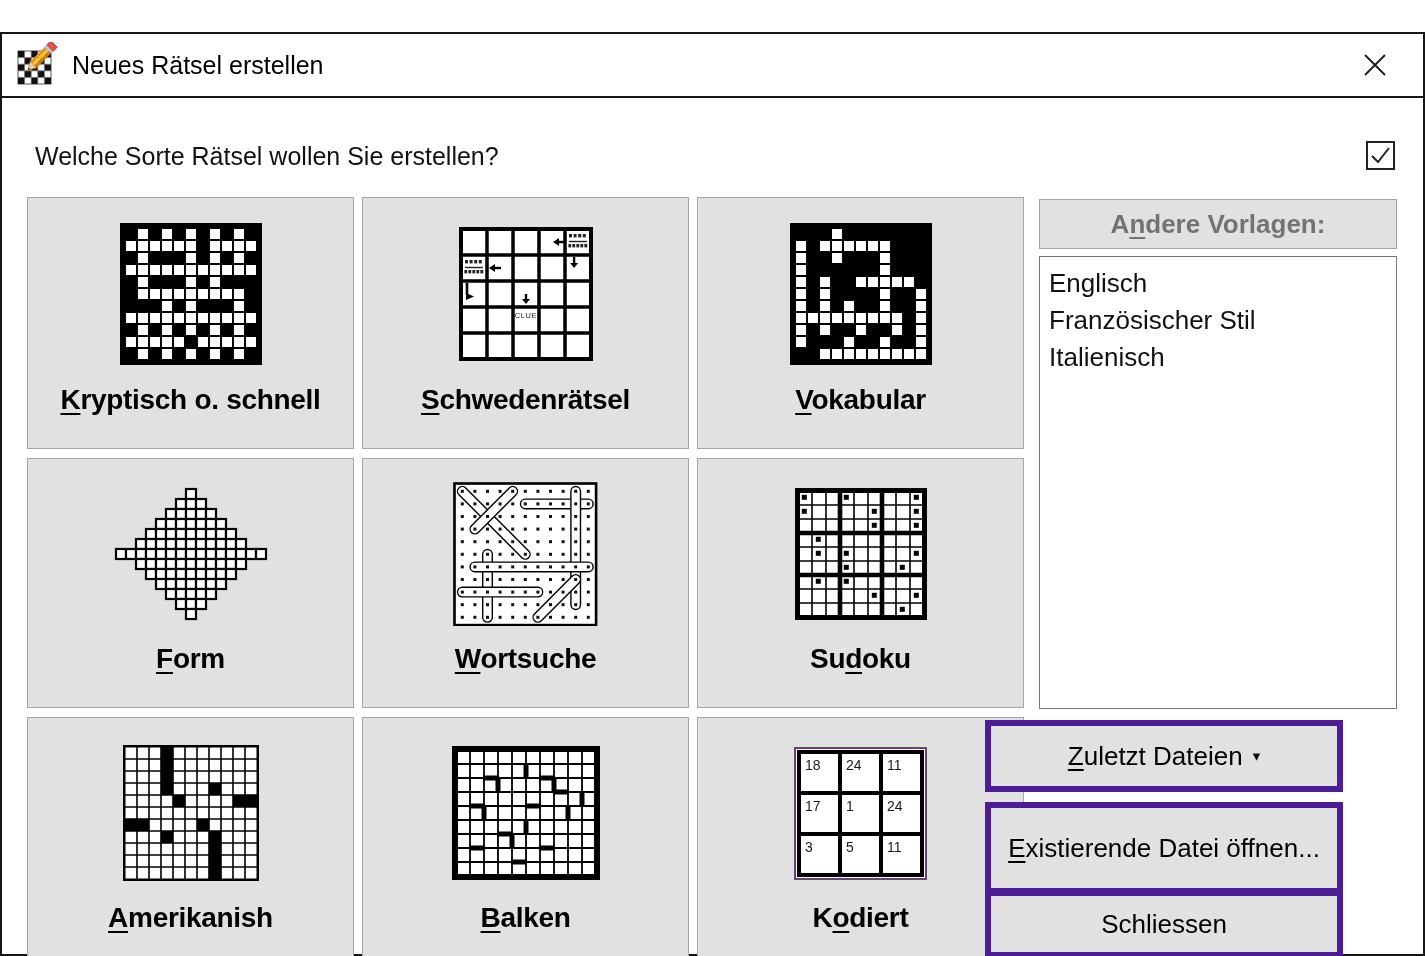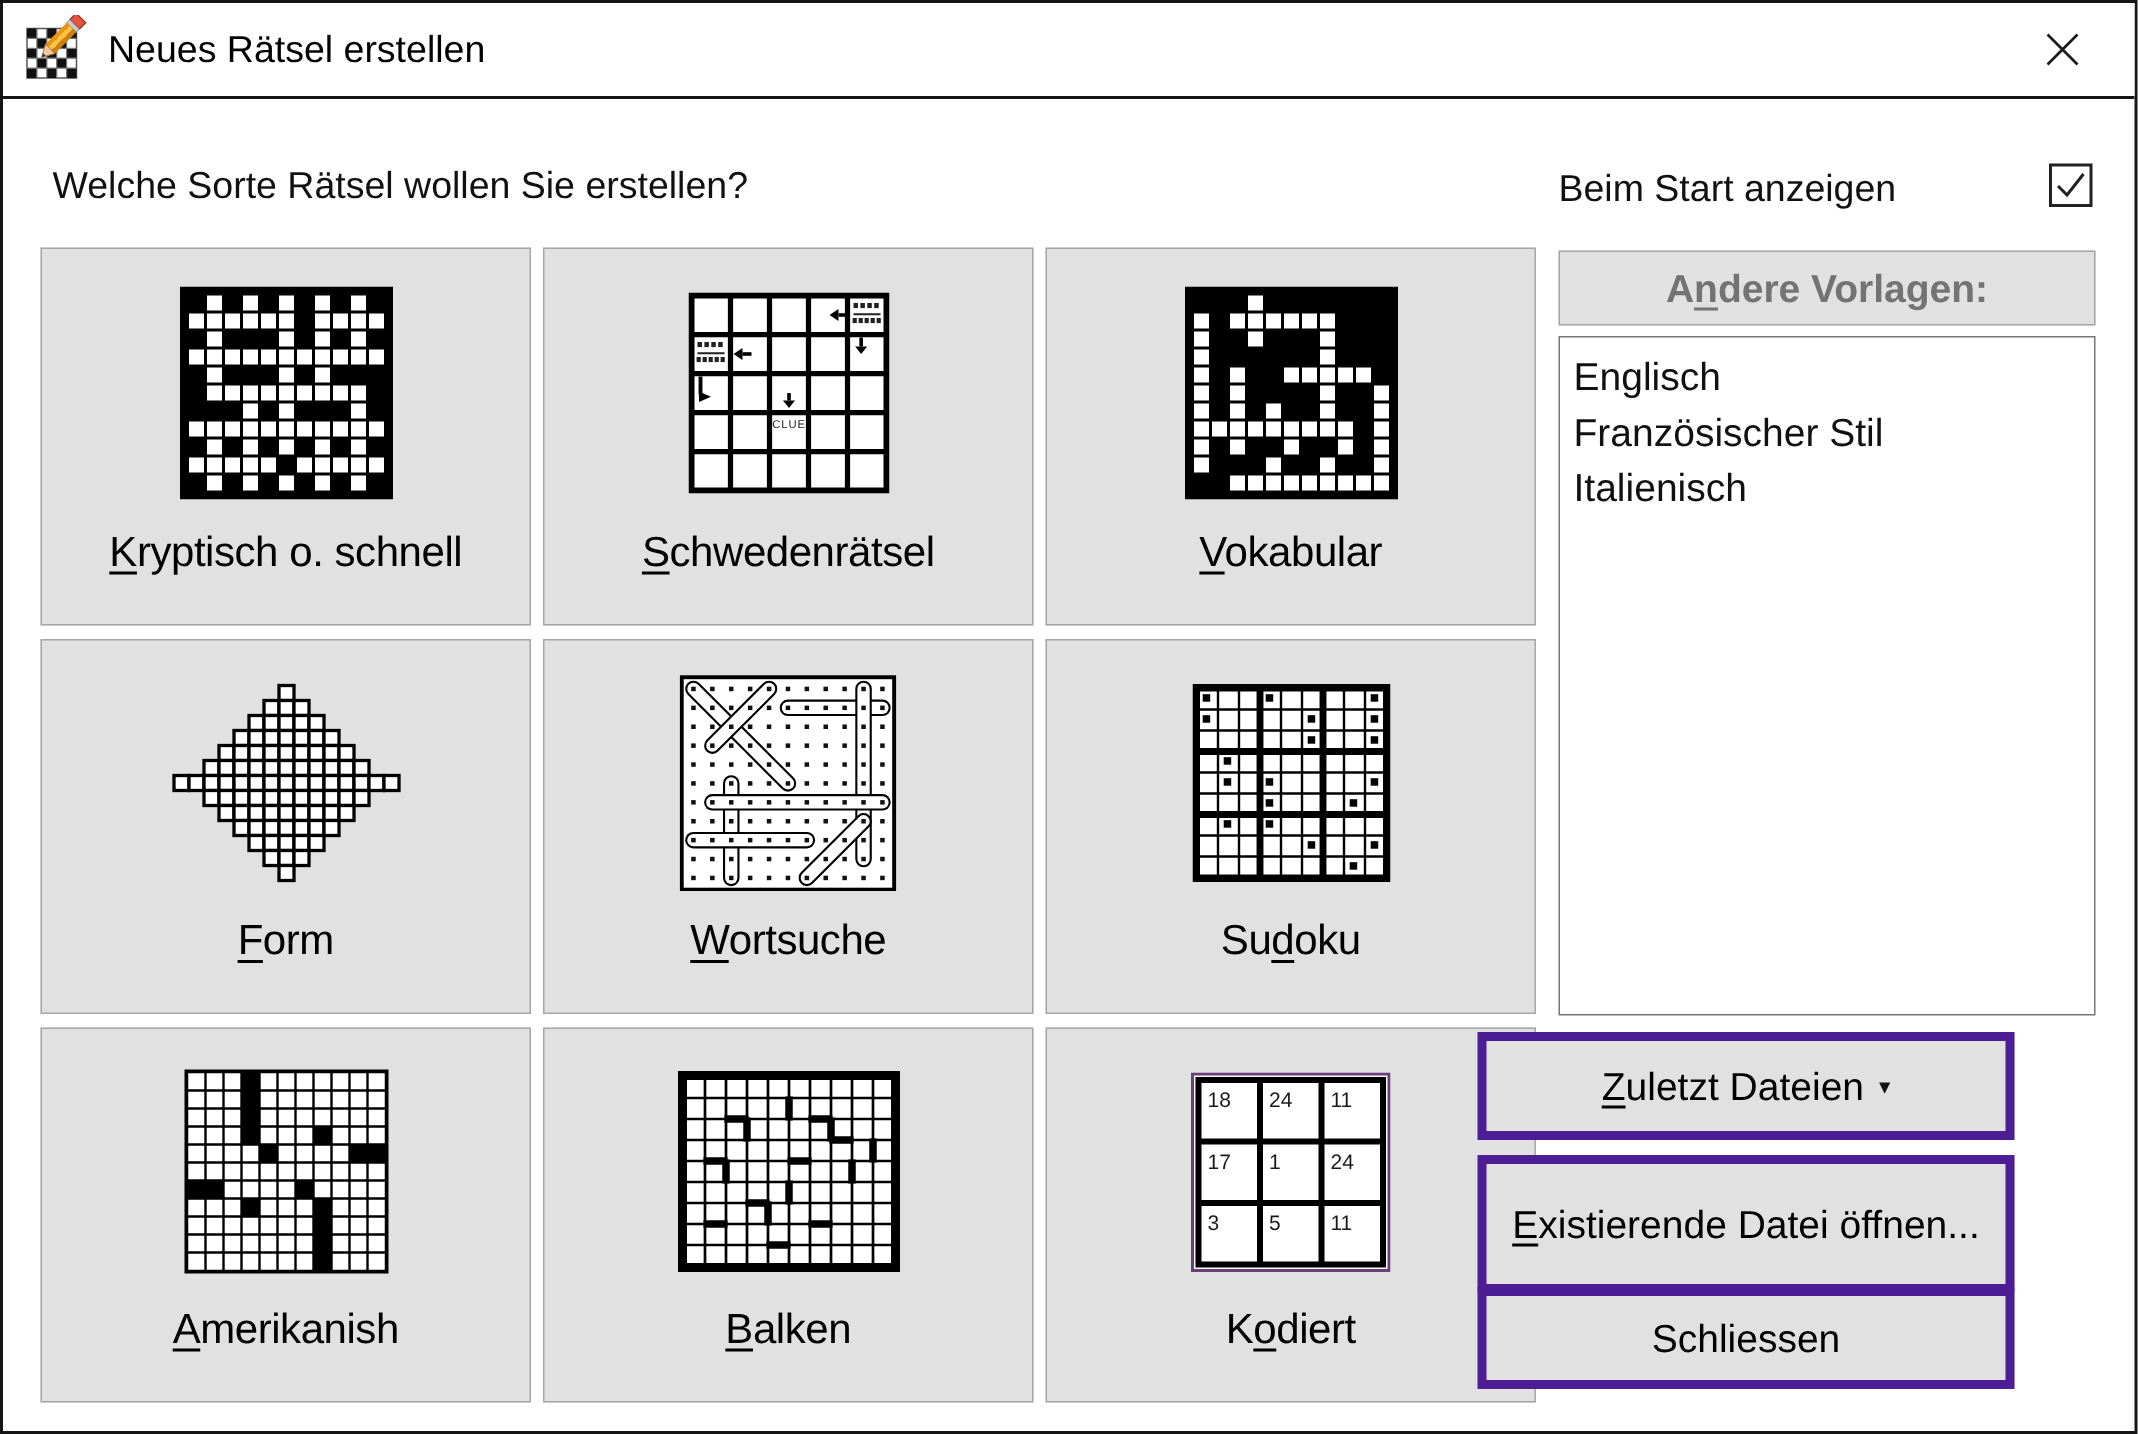--- a/index.html
+++ b/index.html
@@ -1,28 +1,28 @@
 <!DOCTYPE html>
 <html><head>
 <meta charset="utf-8">
 <style>
   html,body{margin:0;padding:0;}
   body{width:1425px;height:956px;background:#fff;font-family:"Liberation Sans",sans-serif;position:relative;overflow:hidden;}
-  .window{position:absolute;inset:0;border:2px solid #161616;background:#fff;box-sizing:border-box;}
+  .window{position:absolute;inset:0;border:2px solid #161616;background:#fff;box-sizing:border-box;margin-top:32px;}
   .titlebar{height:64px;border-bottom:2px solid #161616;display:flex;align-items:center;padding:0 14px;box-sizing:border-box;background:#fff;}
   .title-icon{width:44px;height:46px;margin-right:12px;flex:0 0 auto;}
   .title-text{font-size:25px;color:#000;}
   .close-btn{margin-left:auto;width:44px;height:44px;display:flex;align-items:center;justify-content:center;cursor:pointer;margin-right:12px;}
   .question{position:absolute;left:33px;top:108px;font-size:25px;color:#111;}
   .startup-label{position:absolute;left:1037px;top:110px;font-size:25px;color:#111;}
   .startup-checkbox{position:absolute;left:1364px;top:107px;width:29px;height:29px;border:2px solid #222;background:#fff;box-sizing:border-box;display:flex;align-items:center;justify-content:center;}
   .tiles{position:absolute;left:25px;top:163px;width:997px;height:770px;display:grid;grid-template-columns:327px 327px 327px;grid-template-rows:252px 250px 250px;column-gap:8px;row-gap:9px;}
   .tile{background:#e1e1e1;border:1px solid #a6a6a6;box-sizing:border-box;display:flex;flex-direction:column;align-items:center;cursor:pointer;}
   .tile-art{flex:1;display:flex;align-items:center;justify-content:flex-start;padding-top:6px;}
-  .tile-label{margin-bottom:32px;font-size:28px;font-weight:400;color:#000;letter-spacing:-0.3px;}
+  .tile-label{margin-bottom:32px;font-size:28px;font-weight:700;color:#000;letter-spacing:-0.3px;}
   .u{text-decoration:underline;text-underline-offset:4px;text-decoration-thickness:2px;}
   .panel-header{position:absolute;left:1037px;top:165px;width:358px;height:50px;background:#e1e1e1;border:1px solid #a6a6a6;box-sizing:border-box;display:flex;align-items:center;justify-content:center;font-size:26px;font-weight:700;color:#737373;cursor:pointer;}
   .template-list{position:absolute;left:1037px;top:222px;width:358px;height:453px;background:#fff;border:1px solid #767676;box-sizing:border-box;padding:8px 0;overflow:hidden;}
   .template-item{font-size:26px;color:#111;padding:3px 9px;cursor:pointer;white-space:nowrap;}
   .side-btn{position:absolute;left:983px;width:358px;background:#e1e1e1;border:6px solid #4c1d95;box-sizing:border-box;display:flex;align-items:center;justify-content:center;font-size:26px;color:#000;cursor:pointer;white-space:nowrap;}
   .btn-recent{top:686px;height:72px;}
   .btn-open{top:768px;height:92px;}
   .btn-close-dlg{top:856px;height:68px;}
   .caret{font-size:15px;margin-left:10px;color:#111;}
   .tile-art svg{display:block;}
@@ -69,21 +69,20 @@
     </span>
     <span class="title-text">Neues Rätsel erstellen</span>
     <span class="close-btn">
       <svg width="26" height="26" viewBox="0 0 26 26">
           <path d="M3 3 L23 23 M23 3 L3 23" stroke="#1a1a1a" stroke-width="1.8"></path>
         </svg>
     </span>
   </div>
 
   <div class="question">Welche Sorte Rätsel wollen Sie erstellen?</div>
-  <div class="startup-label">Beim Start anzeigen</div>
   <div class="startup-checkbox">
     <svg id="chk" width="23" height="23" viewBox="0 0 23 23" style="display: block;">
         <path d="M3 12 L9 18 L20 4" stroke="#222" stroke-width="2" fill="none"></path>
       </svg>
   </div>
 
   <div class="tiles">
     <div class="tile">
       <div class="tile-art">
           <svg xmlns="http://www.w3.org/2000/svg" width="142" height="142" viewBox="0 0 142 142">

